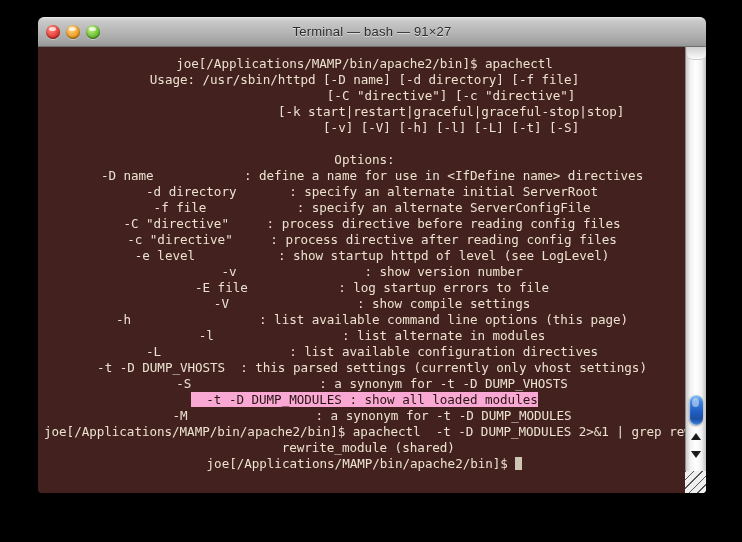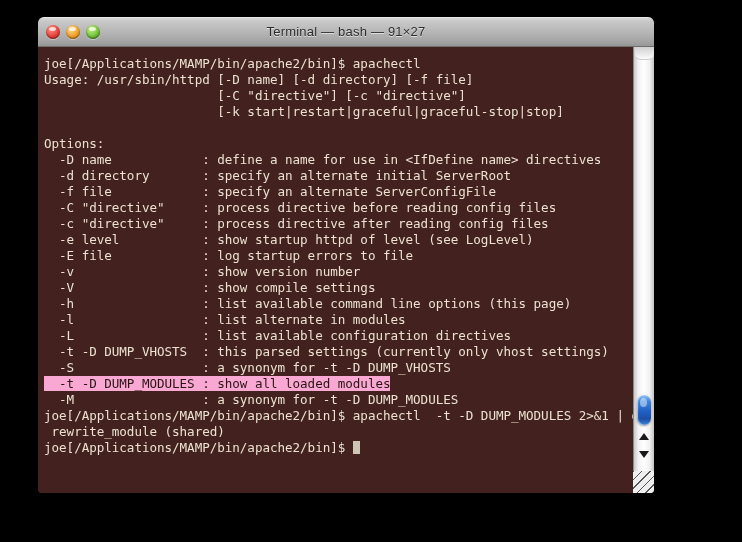--- a/index.html
+++ b/index.html
@@ -13,21 +13,21 @@
     position: relative;
     overflow: hidden;
     font-family: "DejaVu Sans Mono", monospace;
   }
 
   
   #terminal-window {
     position: absolute;
     left: 38px;
     top: 17px;
-    width: 616px;
+    width: 668px;
     height: 476px;
     border-radius: 6px 6px 4px 4px;
     box-shadow: 0 6px 18px rgba(0,0,0,0.85);
     overflow: hidden;
     background: #42211f;
   }
 
   
   #title-bar {
     position: relative;
@@ -90,20 +90,21 @@
   }
   #screen {
     position: absolute;
     left: 0;
     top: 0;
     right: 21px;
     bottom: 0;
     padding: 9px 0 0 6px;
     box-sizing: border-box;
     overflow: hidden;
+    text-align: center;
   }
   .line {
     font-family: "DejaVu Sans Mono", monospace;
     font-size: 12.6px;
     line-height: 16px;
     color: #ece2cf;
     white-space: pre;
     letter-spacing: -0.05px;
     height: 16px;
   }
@@ -207,30 +208,31 @@
     <div id="window-title">Terminal — bash — 91×27</div>
   </div>
 
   <div id="terminal-body">
 
     <div id="screen">
       <div class="line"><span>joe[/Applications/MAMP/bin/apache2/bin]$ apachectl</span></div>
       <div class="line"><span>Usage: /usr/sbin/httpd [-D name] [-d directory] [-f file]</span></div>
       <div class="line"><span>                       [-C "directive"] [-c "directive"]</span></div>
       <div class="line"><span>                       [-k start|restart|graceful|graceful-stop|stop]</span></div>
+      <div class="line"><span>                       [-v] [-V] [-h] [-l] [-L] [-t] [-S]</span></div>
       <div class="line blank"> </div>
       <div class="line"><span>Options:</span></div>
       <div class="line"><span>  -D name            : define a name for use in &lt;IfDefine name&gt; directives</span></div>
       <div class="line"><span>  -d directory       : specify an alternate initial ServerRoot</span></div>
       <div class="line"><span>  -f file            : specify an alternate ServerConfigFile</span></div>
       <div class="line"><span>  -C "directive"     : process directive before reading config files</span></div>
       <div class="line"><span>  -c "directive"     : process directive after reading config files</span></div>
       <div class="line"><span>  -e level           : show startup httpd of level (see LogLevel)</span></div>
+      <div class="line"><span>  -v                 : show version number</span></div>
       <div class="line"><span>  -E file            : log startup errors to file</span></div>
-      <div class="line"><span>  -v                 : show version number</span></div>
       <div class="line"><span>  -V                 : show compile settings</span></div>
       <div class="line"><span>  -h                 : list available command line options (this page)</span></div>
       <div class="line"><span>  -l                 : list alternate in modules</span></div>
       <div class="line"><span>  -L                 : list available configuration directives</span></div>
       <div class="line"><span>  -t -D DUMP_VHOSTS  : this parsed settings (currently only vhost settings)</span></div>
       <div class="line"><span>  -S                 : a synonym for -t -D DUMP_VHOSTS</span></div>
       <div class="line"><span class="hl">  -t -D DUMP_MODULES : show all loaded modules</span></div>
       <div class="line"><span>  -M                 : a synonym for -t -D DUMP_MODULES</span></div>
       <div class="line"><span>joe[/Applications/MAMP/bin/apache2/bin]$ apachectl  -t -D DUMP_MODULES 2&gt;&amp;1 | grep rewrite</span></div>
       <div class="line"><span> rewrite_module (shared)</span></div>

